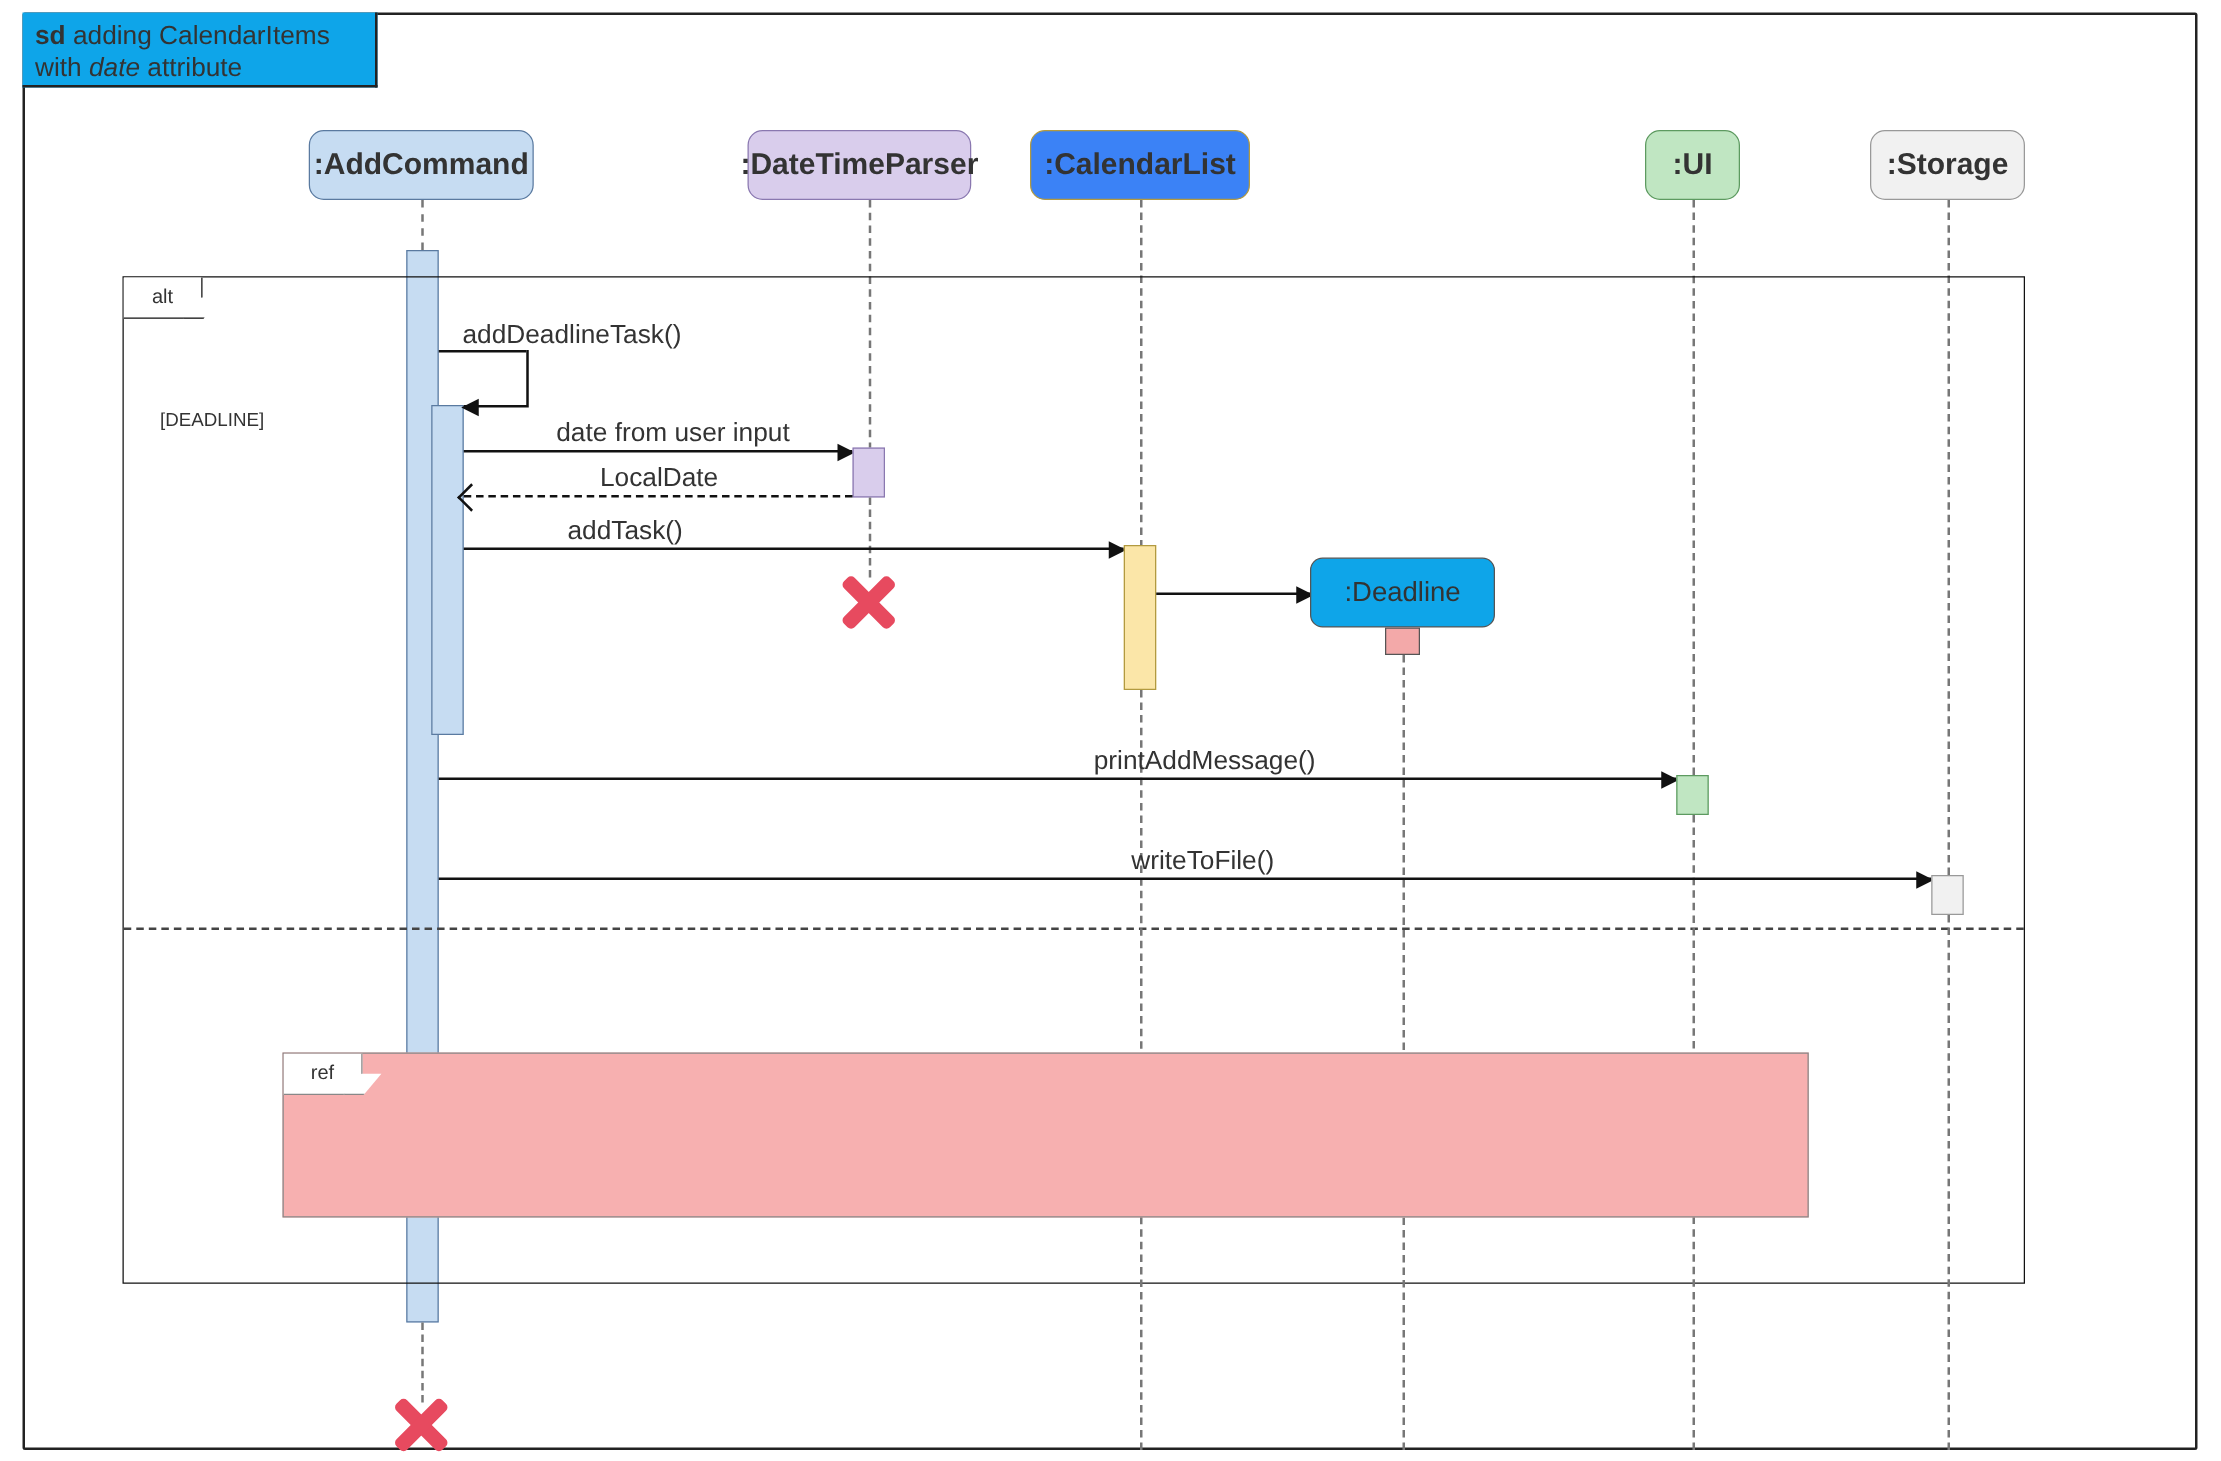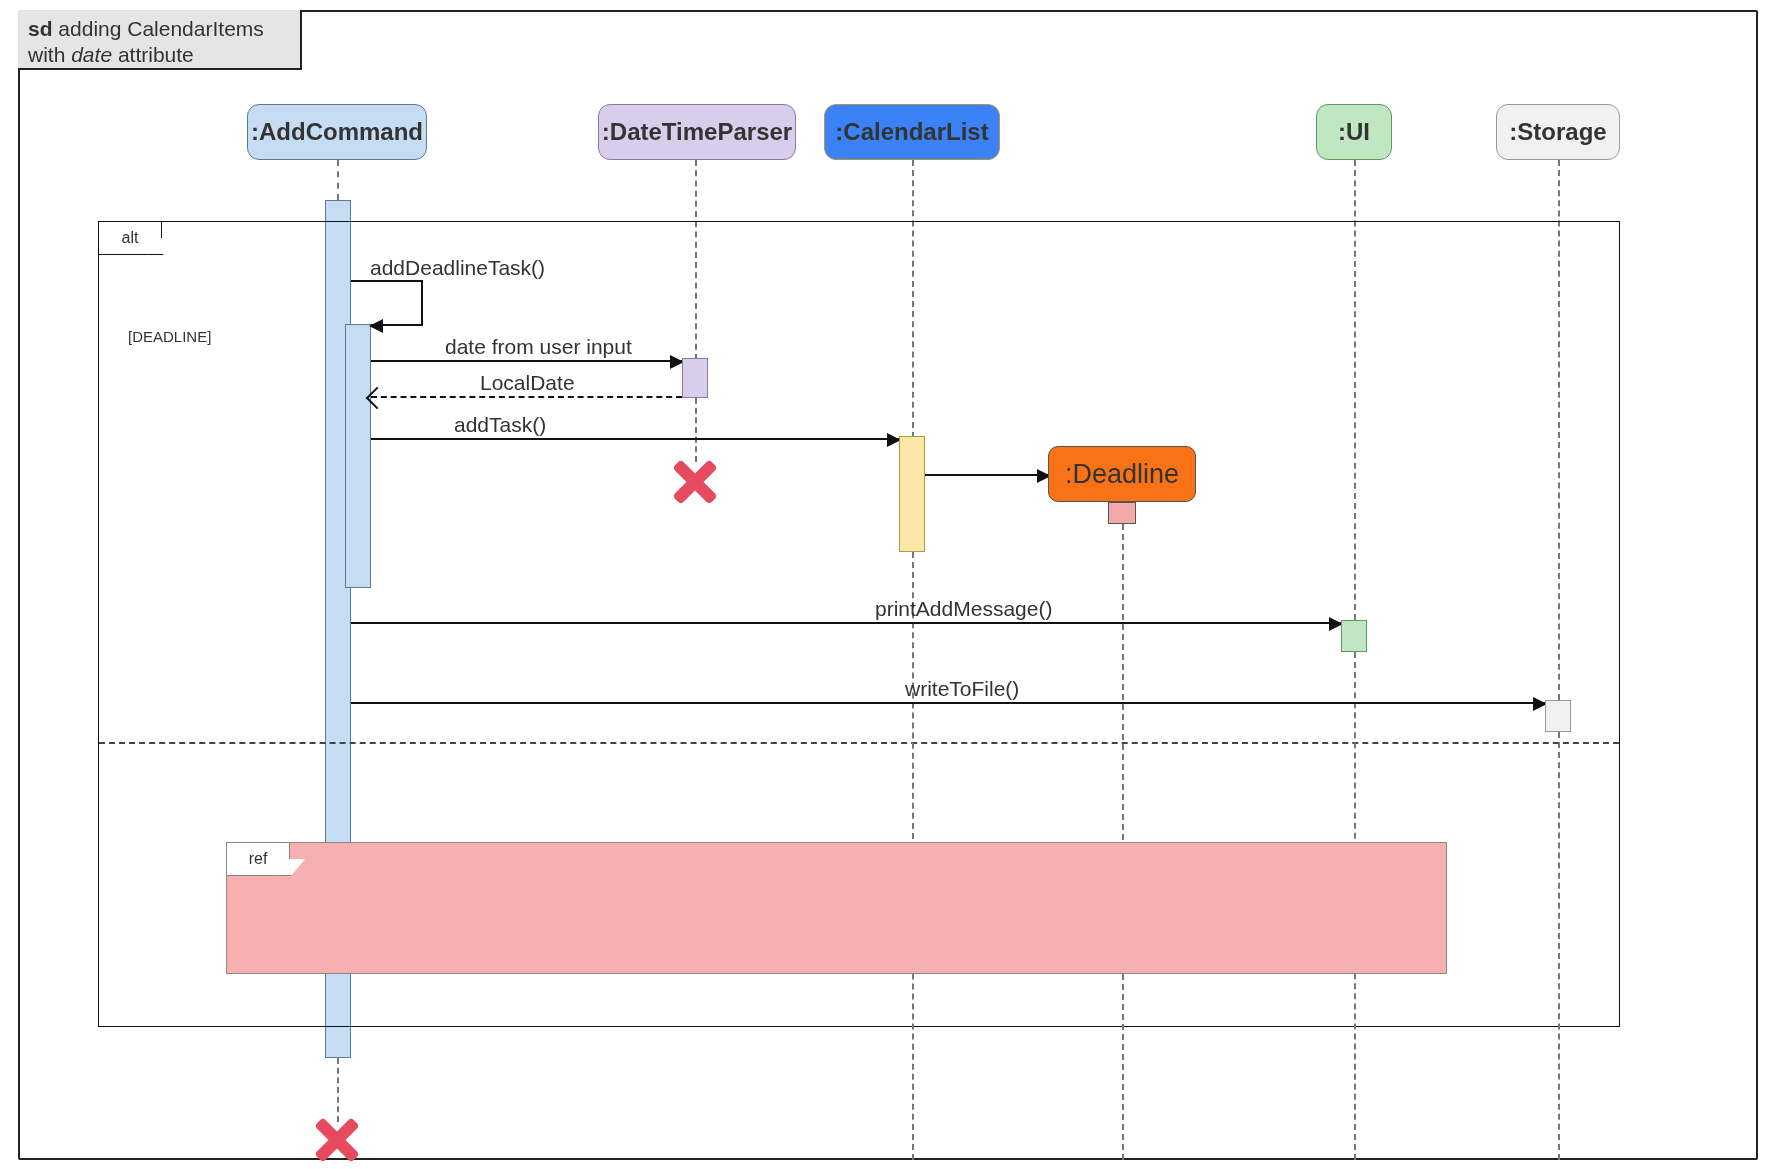--- a/index.html
+++ b/index.html
@@ -27,21 +27,21 @@
     border-radius: 2px;
   }
   .sd-tab {
     position: absolute;
     left: 18px;
     top: 10px;
     width: 284px;
     height: 60px;
     border-right: 2px solid #222;
     border-bottom: 2px solid #222;
-    background: #e5e5e5;
+    background: #0ea5e9;
     box-sizing: border-box;
     padding: 6px 10px;
     font-size: 21px;
     line-height: 1.25;
   }
 
   
   .lifeline-head {
     position: absolute;
     border: 1.5px solid #555;
@@ -207,23 +207,23 @@
     position:absolute;
     height:0;
     border-top:2px solid #111;
   }
 
   
   .created-head {
     position:absolute;
     border:1.5px solid #555;
     border-radius:10px;
-    background:#f97316;
+    background:#0ea5e9;
     display:flex;align-items:center;justify-content:center;
-    font-size:27px;
+    font-size:22px;
     box-sizing:border-box;
   }
   .created-stem-outer {
     position:absolute;
     border:1.5px solid #555;
     background:#f3a9a9;
     box-sizing:border-box;
   }
 
   .guard-text {
@@ -242,21 +242,21 @@
   <div class="sd-tab">
     <span><b>sd</b>
       <span>adding CalendarItems</span><br>
       <span>with </span><em class="it">date</em><span> attribute</span>
     </span>
   </div>
 
   <div class="lifeline-head" style="left:247px; top:104px; width:180px; background:#c6dcf2; border-color:#5a7aa0;">
       <span>:AddCommand</span>
     </div>
-  <div class="lifeline-head" style="left:598px; top:104px; width:198px; background:#d9cdec; border-color:#8a78b0;">
+  <div class="lifeline-head" style="left:598px; top:104px; width:179px; background:#d9cdec; border-color:#8a78b0;">
       <span>:DateTimeParser</span>
     </div>
   <div class="lifeline-head" style="left:824px; top:104px; width:176px; background:#3b82f6; border-color:#b29a40;">
       <span>:CalendarList</span>
     </div>
   <div class="lifeline-head" style="left:1316px; top:104px; width:76px; background:#c0e6c2; border-color:#5d9a60;">
       <span>:UI</span>
     </div>
   <div class="lifeline-head" style="left:1496px; top:104px; width:124px; background:#f1f1f1; border-color:#999;">
       <span>:Storage</span>

